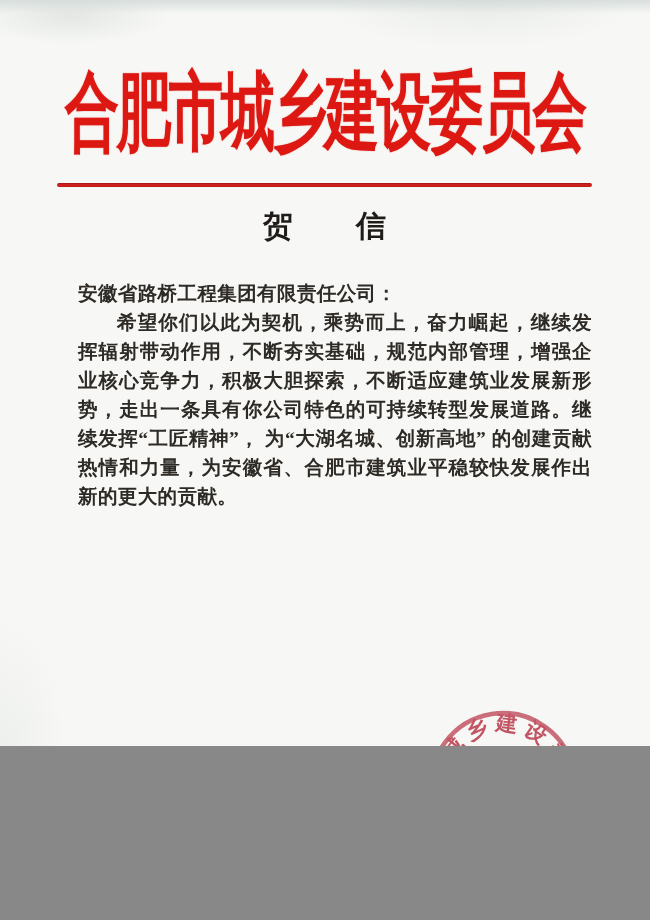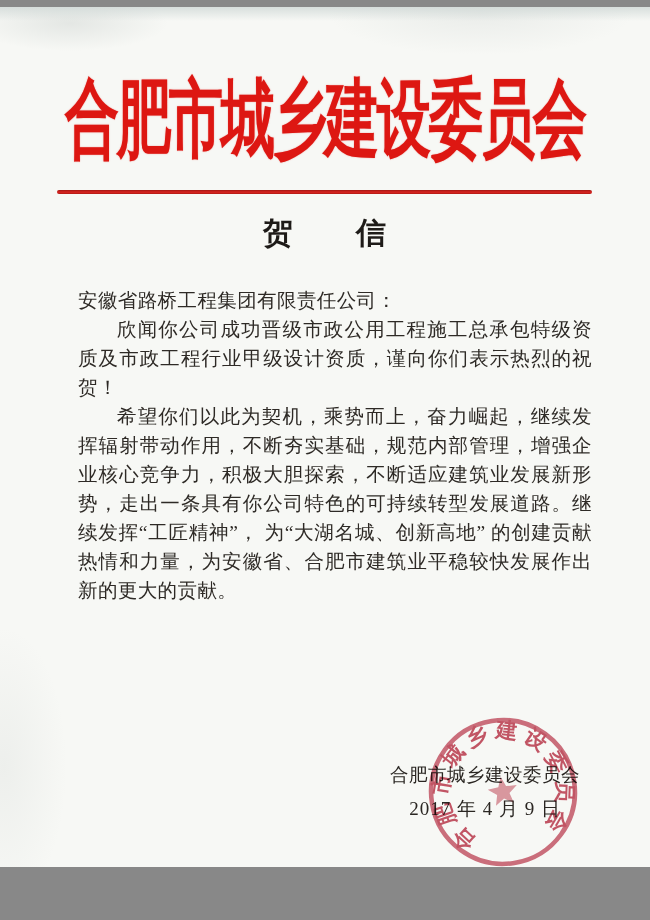--- a/index.html
+++ b/index.html
@@ -1,19 +1,19 @@
 <!DOCTYPE html>
 <html><head>
 <meta charset="utf-8">
 <style>
   html,body{margin:0;padding:0;background:#888;}
   .page{
     position:relative;
-    width:650px;height:860px;
-    margin:7px auto;
+    width:650px;height:746px;
+    margin:0 auto;
     overflow:hidden;
     font-family:"Liberation Serif", serif;
     background:
       linear-gradient(180deg, rgba(205,214,212,.75) 0px, rgba(205,214,212,0) 14px),
       radial-gradient(ellipse 140px 40px at 70px 16px, rgba(140,152,150,.18), transparent 70%),
       radial-gradient(ellipse 220px 60px at 480px 6px, rgba(140,152,150,.12), transparent 70%),
       radial-gradient(ellipse 90px 200px at 4px 760px, rgba(150,160,158,.10), transparent 70%),
       #f7f8f5;
     color:#2e2a26;
   }
@@ -39,20 +39,21 @@
     position:absolute;top:206px;left:0;width:100%;
     text-align:center;
     font-size:30px;font-weight:600;letter-spacing:1px;color:#1e1b18;
     white-space:pre;
   }
   .body-block{
     position:absolute;top:279px;left:78px;width:514px;
     font-size:19.5px;line-height:29px;
     text-align:justify;text-justify:inter-ideograph;
     letter-spacing:.4px;
+    font-weight:bold;
   }
   .body-block p{margin:0;text-indent:2em;}
   .body-block p.salutation{text-indent:0;}
   .signature-block{
     position:absolute;top:755px;left:385px;width:200px;
     text-align:center;color:#2a2622;
   }
   .signature-org{font-size:18.5px;letter-spacing:.5px;white-space:nowrap;}
   .signature-date{font-size:19px;margin-top:9px;letter-spacing:1px;white-space:nowrap;}
   .seal{
@@ -76,21 +77,20 @@
   <div class="letterhead">
     <span class="inner">合肥市城乡建设委员会</span>
   </div>
 
   <div class="rule"></div>
 
   <div class="doc-title">贺　　信</div>
 
   <div class="body-block">
     <p class="salutation">安徽省路桥工程集团有限责任公司：</p>
-    <p>欣闻你公司成功晋级市政公用工程施工总承包特级资质及市政工程行业甲级设计资质，谨向你们表示热烈的祝贺！</p>
     <p>希望你们以此为契机，乘势而上，奋力崛起，继续发挥辐射带动作用，不断夯实基础，规范内部管理，增强企业核心竞争力，积极大胆探索，不断适应建筑业发展新形势，走出一条具有你公司特色的可持续转型发展道路。继续发挥“工匠精神”， 为“大湖名城、创新高地” 的创建贡献热情和力量，为安徽省、合肥市建筑业平稳较快发展作出新的更大的贡献。</p>
   </div>
 
   <div class="signature-block">
     <div class="signature-org">合肥市城乡建设委员会</div>
     <div class="signature-date">2017 年 4 月 9 日</div>
   </div>
 
   <svg class="seal" viewBox="0 0 150 150" aria-hidden="true">
     <circle cx="75" cy="75" r="70" fill="none" stroke="#c13f53" stroke-width="4.5" stroke-opacity=".85"></circle>

